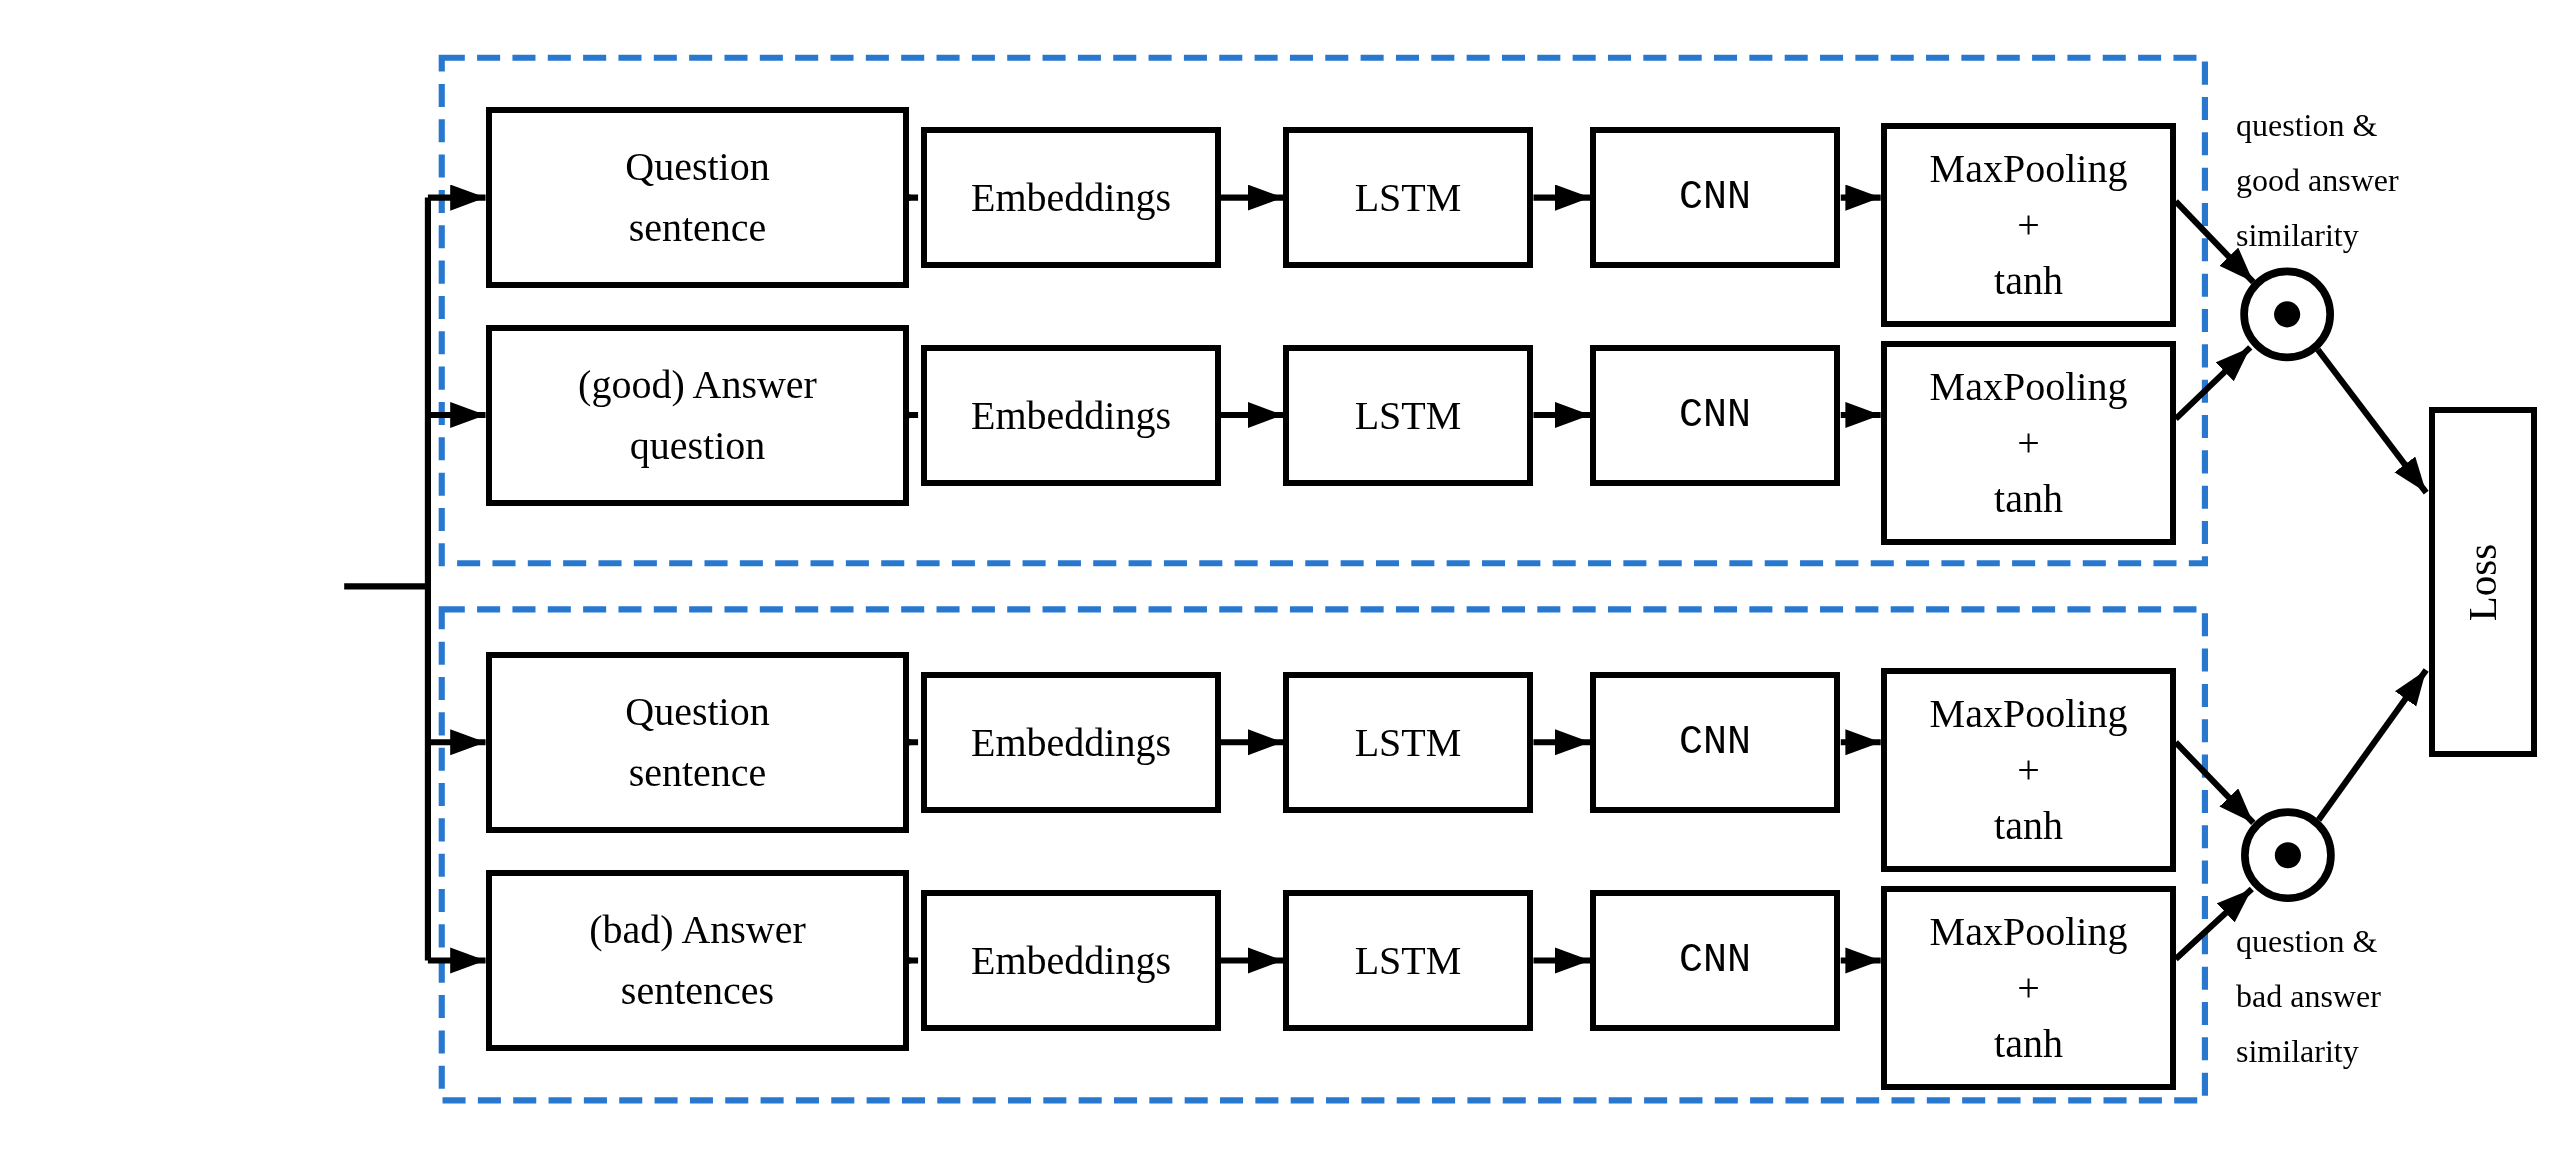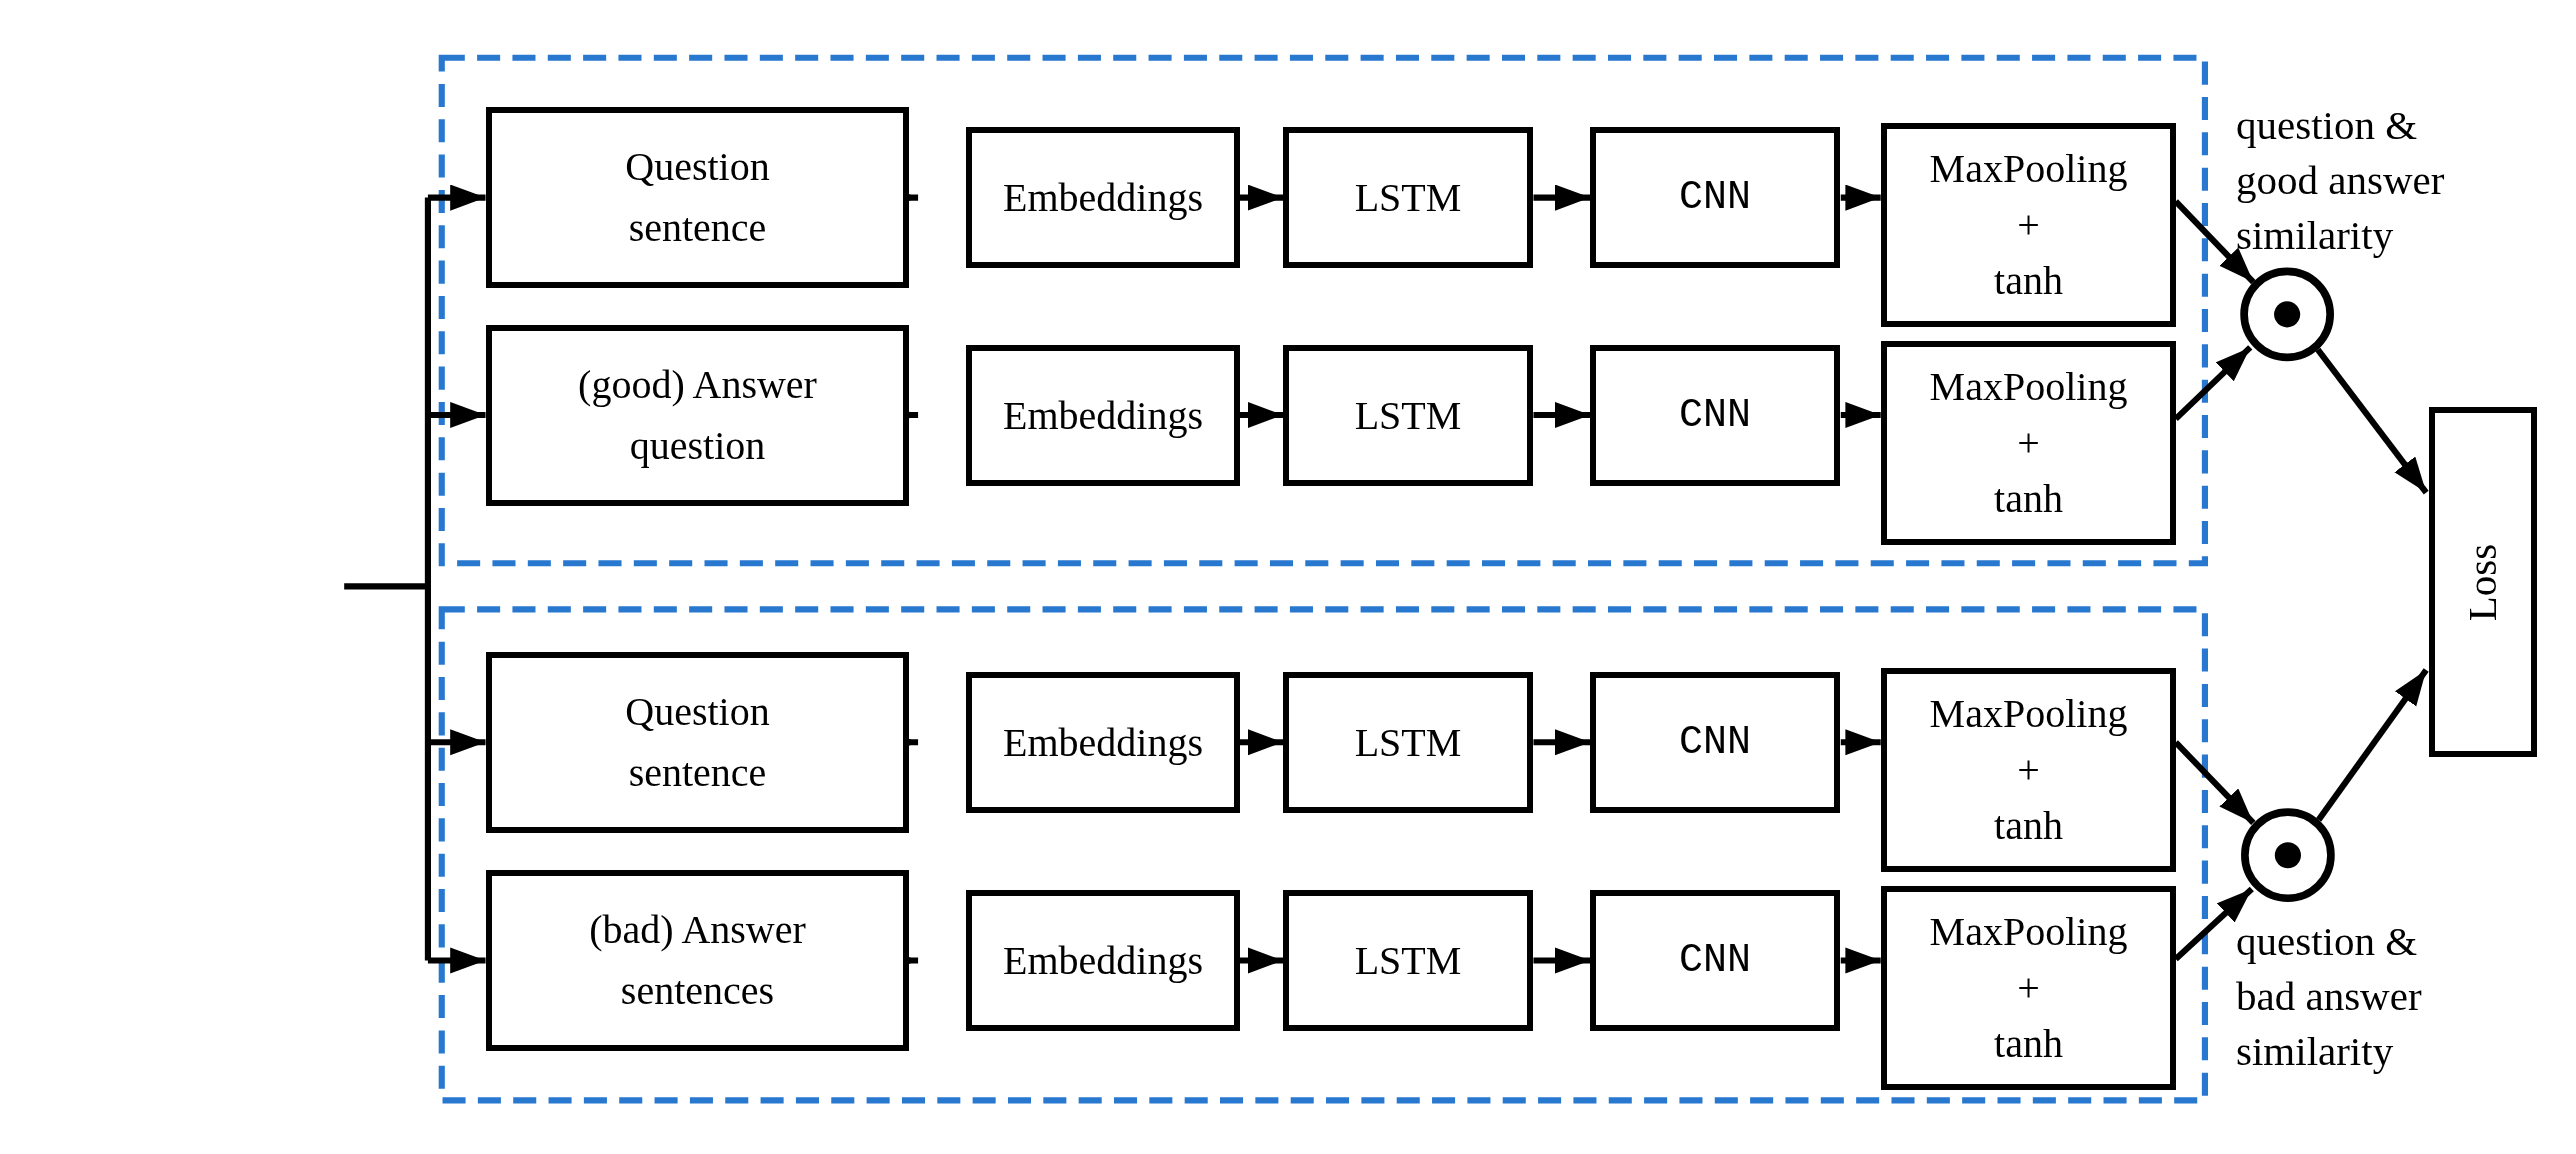--- a/index.html
+++ b/index.html
@@ -42,21 +42,21 @@
     height: var(--h);
   }
   .box-input { --h: 181px; }
   .box-mid   { --h: 141px; }
   .box-pool  { --h: 204px; line-height: 56px; margin-top: 28px; }
   .r1 { --cy: 197px; }
   .r2 { --cy: 415px; }
   .r3 { --cy: 742px; }
   .r4 { --cy: 960px; }
   .col-input { left: 486px;  width: 423px; }
-  .col-emb   { left: 966px; width: 274px; }
+  .col-emb   { left: 921px; width: 300px; }
   .col-lstm  { left: 1283px; width: 250px; }
   .col-cnn   { left: 1590px; width: 250px; font-family: Liberation Mono, monospace; }
   .col-pool  { left: 1881px; width: 295px; }
   #knowledge {
     left: 37px; top: 496px;
     width: 307px; height: 182px;
     --cy: 586px; --h: 182px;
   }
   #loss {
     left: 2429px; top: 407px;
@@ -65,21 +65,21 @@
   }
   #loss .rot {
     transform: rotate(-90deg);
     white-space: nowrap;
     font-size: 41px;
     line-height: 41px;
   }
   .sim-label {
     position: absolute;
     white-space: pre-line;
-    font-size: 41px;
+    font-size: 32px;
     line-height: 55px;
     text-align: left;
   }
   #sim-good { left: 2236px; top: 98px; }
   #sim-bad  { left: 2236px; top: 914px; }
 </style>
 </head>
 <body>
 
 <div id="canvas">

